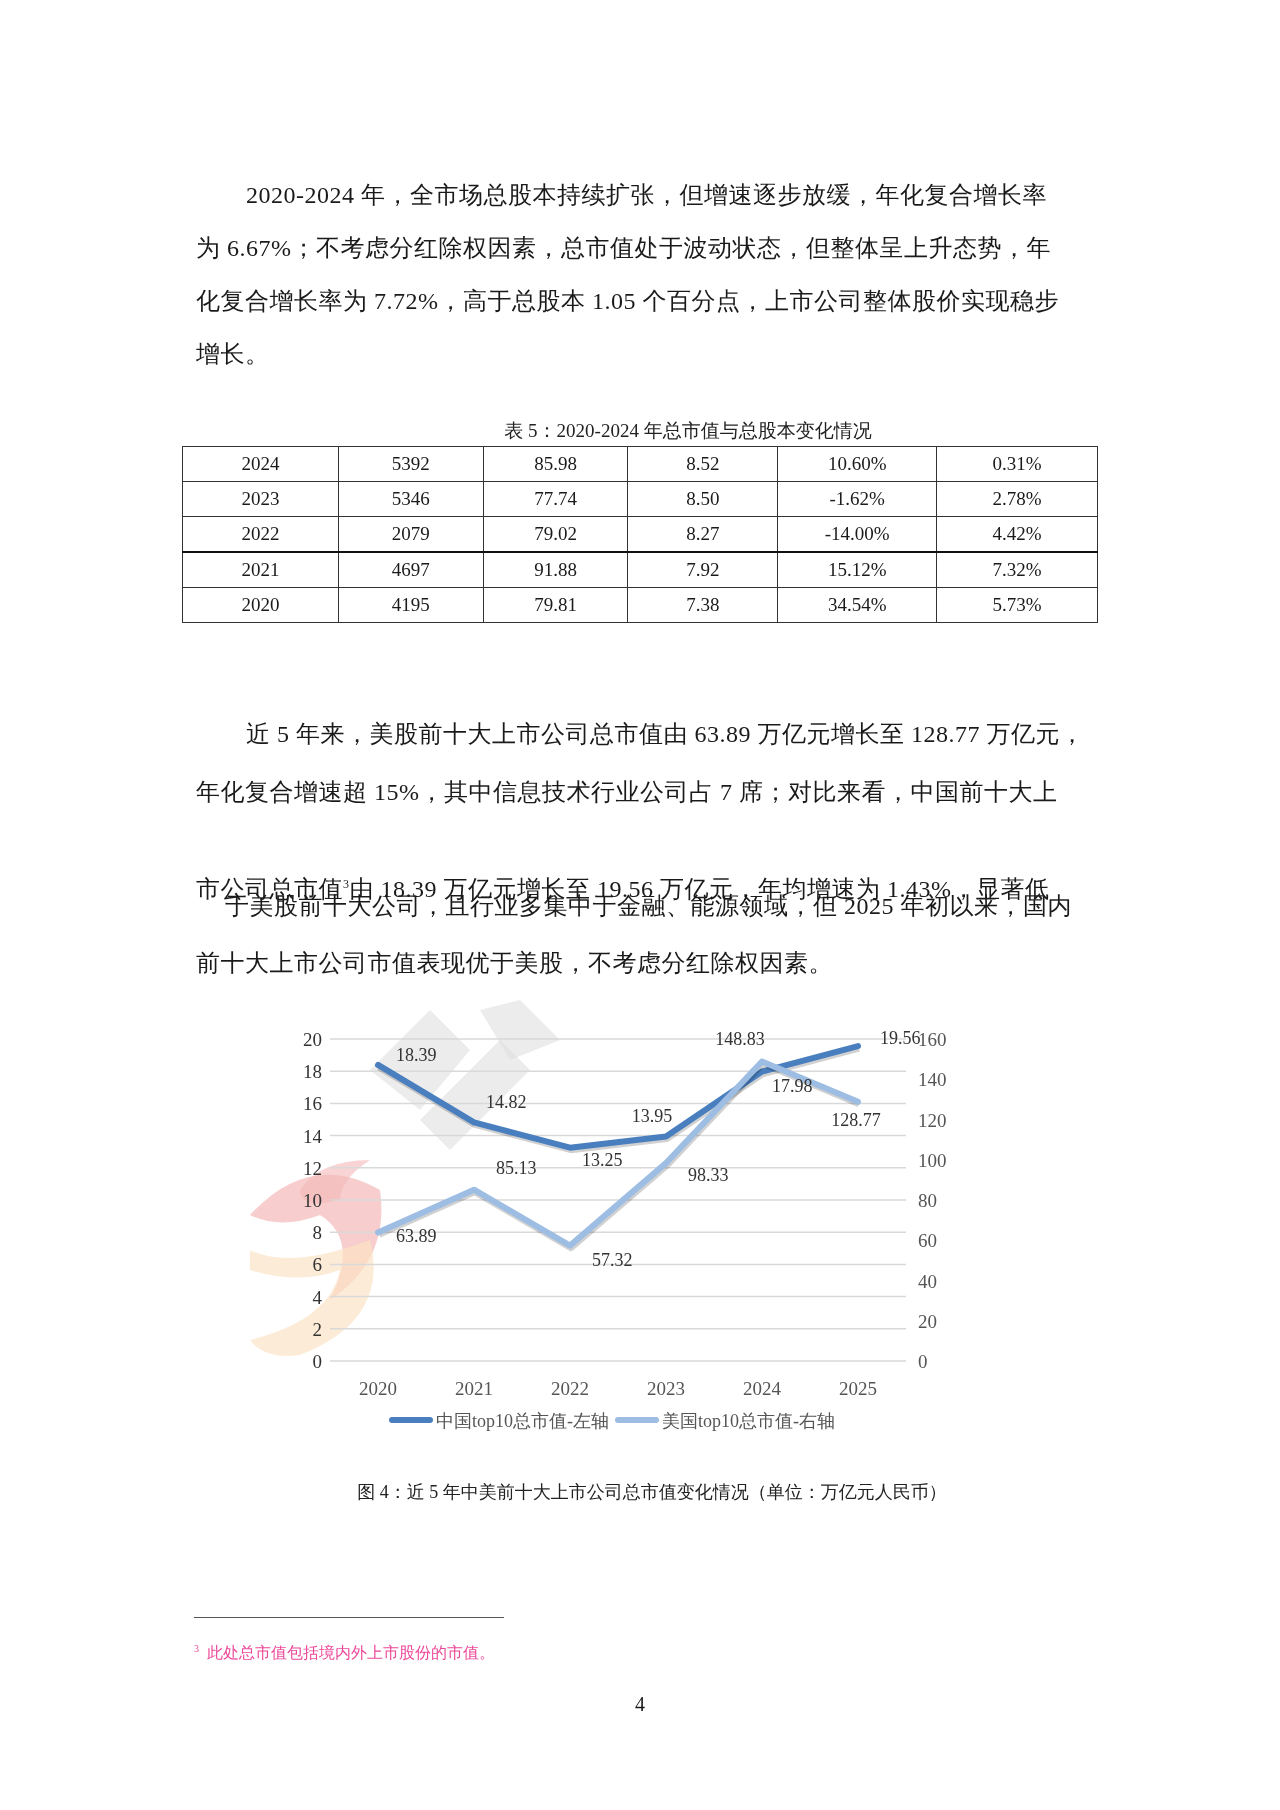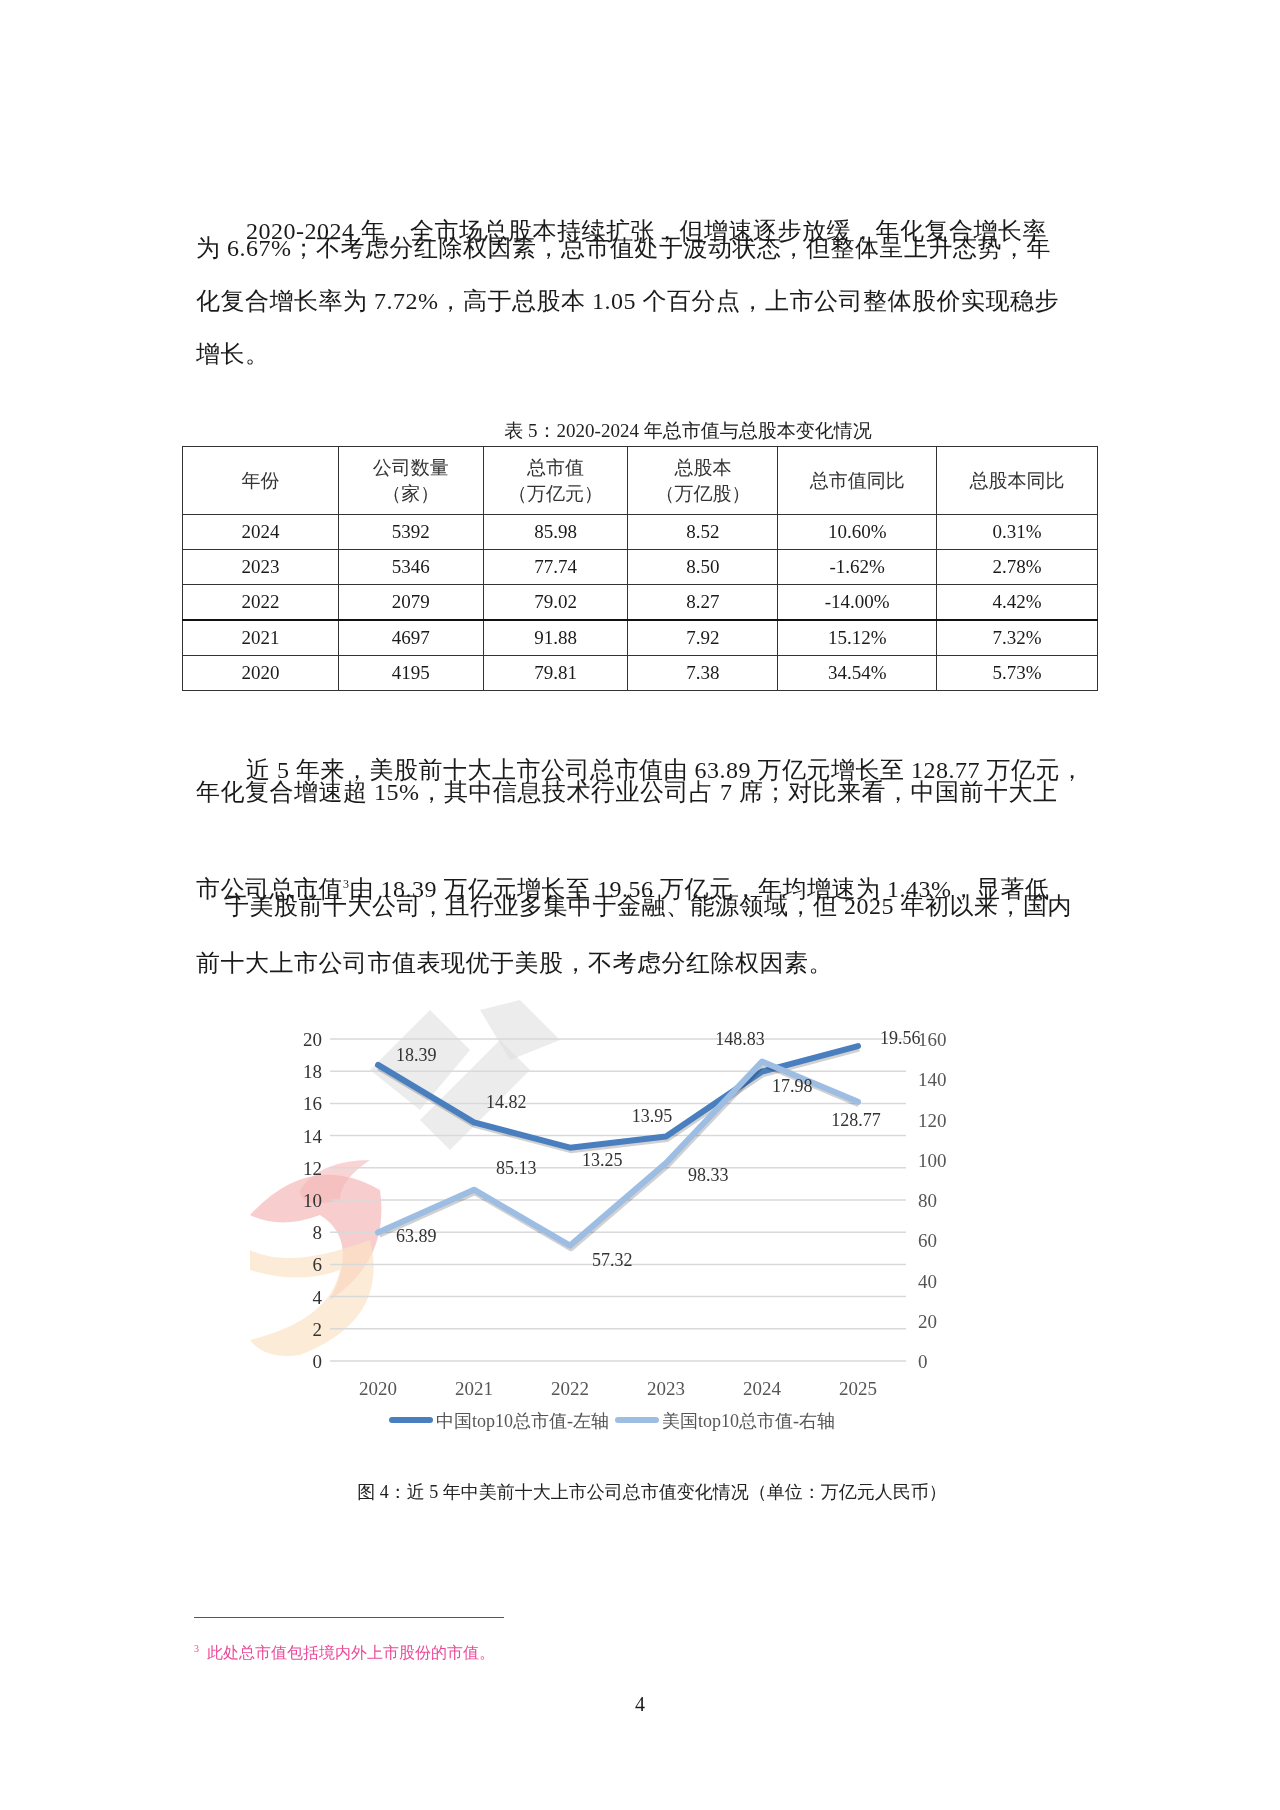--- a/index.html
+++ b/index.html
@@ -1,19 +1,19 @@
 <!DOCTYPE html>
 <html><head>
 <meta charset="utf-8">
 <style>
   html, body { margin:0; padding:0; background:#ffffff; }
   body { width:1280px; height:1810px; position:relative; overflow:hidden;
          font-family:"Liberation Serif","DejaVu Serif",serif; color:#1a1a1a; }
   .line { position:absolute; left:196px; font-size:24px; line-height:30px; white-space:nowrap; letter-spacing:0.5px; }
-  .line.indent { left:246px;margin-top:36px; }
+  .line.indent { left:246px; }
   .cap { position:absolute; font-size:19px; white-space:nowrap; color:#222; text-align:center;padding-left:48px; }
   table.t { position:absolute; left:182px; top:446px; width:916px; border-collapse:collapse; font-size:19px; }
   table.t td, table.t th { border:1px solid #333; text-align:center; font-weight:normal; padding:0; }
   table.t th { height:67px; line-height:26px; color:#333; }
   table.t td { height:34px; }
   table.t tr.thick td { border-top:2px solid #111; }
   .chart { position:absolute; left:0; top:0; }
   .fn-rule { position:absolute; left:194px; top:1617px; width:310px; height:1px; background:#555; }
   .footnote { position:absolute; left:194px; top:1643px; font-size:16px; white-space:nowrap; color:#ec4899; }
   .footnote sup { font-size:10px; margin-right:8px; }
@@ -34,28 +34,20 @@
 <table class="t">
   <colgroup>
     <col style="width:156px">
       <col style="width:145px">
       <col style="width:145px">
     <col style="width:150px">
       <col style="width:159px">
       <col style="width:161px">
   </colgroup>
   <tbody>
-      <tr>
-    <th><span>年份</span></th>
-    <th><span>公司数量</span><br><span>（家）</span></th>
-    <th><span>总市值</span><br><span>（万亿元）</span></th>
-    <th><span>总股本</span><br><span>（万亿股）</span></th>
-    <th><span>总市值同比</span></th>
-    <th><span>总股本同比</span></th>
-  </tr>
   <tr>
     <td>2024</td>
         <td>5392</td>
         <td>85.98</td>
         <td>8.52</td>
         <td>10.60%</td>
         <td>0.31%</td>
   </tr>
   <tr>
     <td>2023</td>

